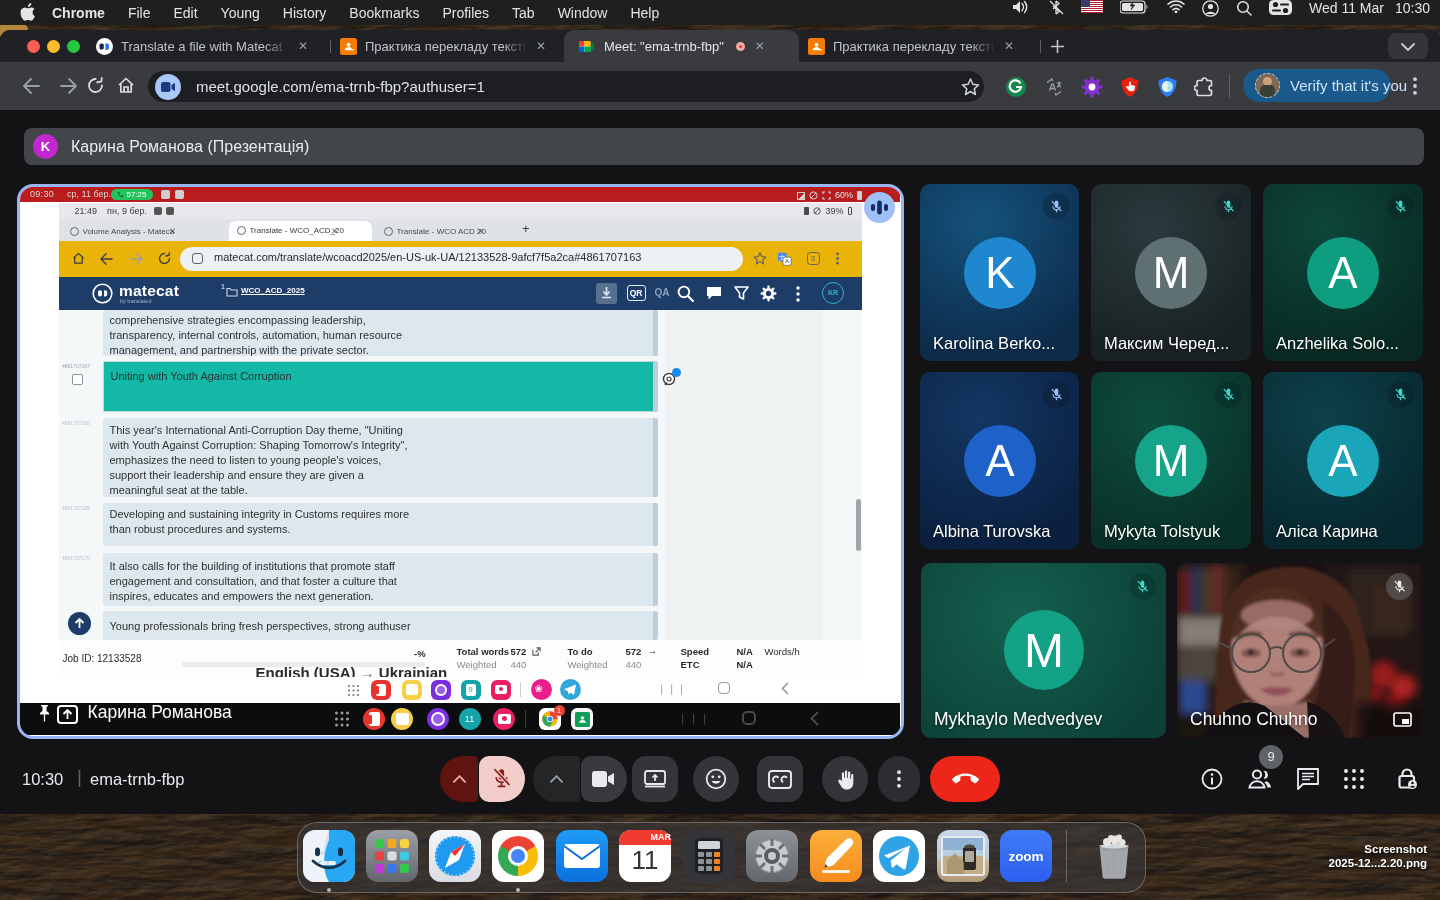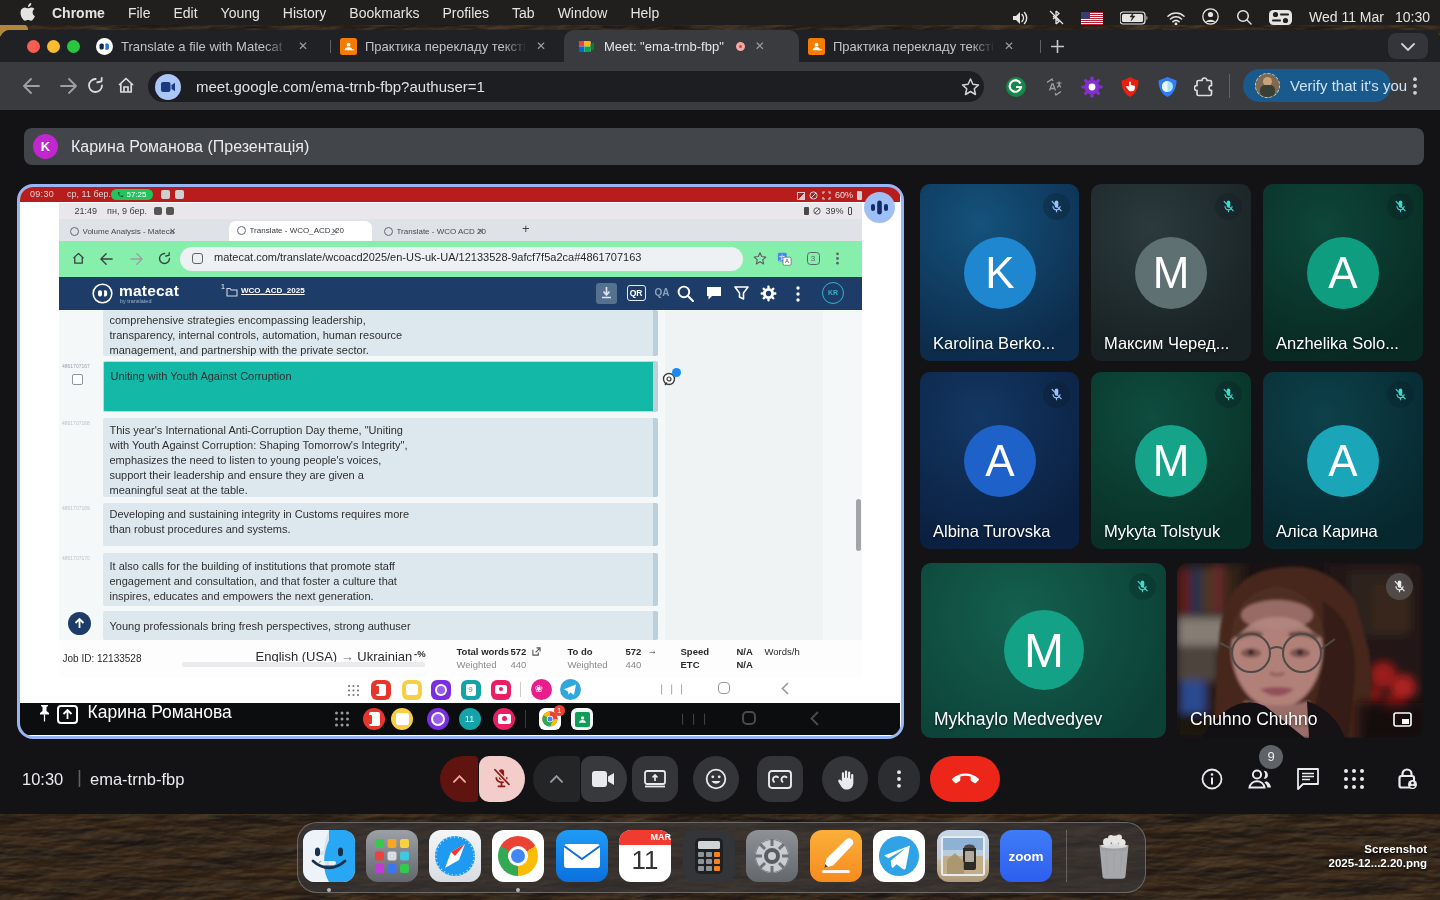--- a/index.html
+++ b/index.html
@@ -62,21 +62,21 @@
 <span class="mi" style="font-weight:bold;margin-left:6px">Chrome</span>
 <span class="mi">File</span>
       <span class="mi">Edit</span>
       <span class="mi">Young</span>
       <span class="mi">History</span>
       <span class="mi">Bookmarks</span>
       <span class="mi">Profiles</span>
       <span class="mi">Tab</span>
       <span class="mi">Window</span>
       <span class="mi">Help</span>
-<div style="position:absolute;right:10px;top:0;height:25px;display:flex;align-items:flex-end;gap:17px">
+<div style="position:absolute;right:10px;top:0;height:25px;display:flex;align-items:flex-start;gap:17px">
 <svg width="19" height="14" viewBox="0 0 19 14">
           <path fill="#e6e4e2" d="M0 5h3l4-4v12l-4-4H0z"></path>
           <path d="M9 3.5a5 5 0 010 7M11.5 1.5a8 8 0 010 11" stroke="#e6e4e2" stroke-width="1.5" fill="none" stroke-linecap="round"></path>
         </svg>
 <svg width="15" height="15" viewBox="0 0 15 15">
           <path d="M7 1v13M7 1l3 2.5L4 9M7 14l3-2.5L4 6" stroke="#e6e4e2" stroke-width="1.3" fill="none"></path>
           <path d="M1 1l13 13" stroke="#e6e4e2" stroke-width="1.3"></path>
         </svg>
 <svg width="22" height="13" viewBox="0 0 22 13">
           <rect width="22" height="13" fill="#fff"></rect>
@@ -312,21 +312,21 @@
                 <span style="margin-left:-18.5px;color:#5f6368">✕</span>
   </div>
   <div style="position:absolute;left:320px;top:3px;width:142px;height:19px;display:flex;align-items:center;font-size:8.5px;color:#454b50">
    <span style="width:9px;height:9px;border:1.5px solid #5c6a75;border-radius:50%;margin:0 4px 0 5px"></span>
                 <span style="white-space:nowrap;overflow:hidden;width:98px;font-size:8px">Translate - WCO ACD 20</span>
                 <span style="margin-left:-17.5px;color:#5f6368">✕</span>
   </div>
   <span style="position:absolute;left:463.5px;top:2px;color:#444;font-size:13px">+</span>
  </div>
 
- <div style="position:absolute;left:0;top:38px;width:803px;height:36px;background:#86efac">
+ <div style="position:absolute;left:0;top:38px;width:803px;height:36px;background:#eab308">
   <svg width="13" height="13" viewBox="0 0 18 17" style="position:absolute;left:13.5px;top:11px">
                 <path d="M2 8L9 1.5 16 8M3.8 6.8V15h10.4V6.8" stroke="#3c4043" stroke-width="1.8" fill="none" stroke-linejoin="round"></path>
               </svg>
   <svg width="13" height="12" viewBox="0 0 17 16" style="position:absolute;left:41.5px;top:12px">
                 <path d="M8 1L1 8l7 7M1.5 8H16" stroke="#3c4043" stroke-width="1.8" fill="none" stroke-linecap="round"></path>
               </svg>
   <svg width="13" height="12" viewBox="0 0 17 16" style="position:absolute;left:71.5px;top:12px">
                 <path d="M9 1l7 7-7 7M15.5 8H1" stroke="#9aa0a6" stroke-width="1.8" fill="none" stroke-linecap="round"></path>
               </svg>
   <svg width="13" height="13" viewBox="0 0 17 17" style="position:absolute;left:99.5px;top:11px">
@@ -428,21 +428,21 @@
   <svg width="15" height="15" viewBox="0 0 15 15" style="position:absolute;left:603.5px;top:62px">
                 <circle cx="7" cy="7" r="5.5" fill="#fff" stroke="#3b3b3b" stroke-width="1.4"></circle>
                 <path d="M3 13l2-2.5" stroke="#3b3b3b" stroke-width="1.4"></path>
                 <circle cx="7" cy="7" r="2" fill="none" stroke="#3b3b3b" stroke-width="1.2"></circle>
               </svg>
     <span style="position:absolute;left:613.5px;top:58px;width:9px;height:9px;border-radius:50%;background:#1a8af0"></span>
  </div>
 
  <div style="position:absolute;left:0;top:437px;width:803px;height:37px;background:#fdfdfd;font-size:9.5px;color:#2a2a2a">
   <span style="position:absolute;left:4px;top:13px;font-size:10px">Job ID: 12133528</span>
-  <span style="position:absolute;left:197px;top:9px;font-weight:normal;font-size:13px">English (USA) <span style="color:#777">→</span> Ukrainian</span>
+  <span style="position:absolute;left:197px;top:24px;font-weight:bold;font-size:15px">English (USA) <span style="color:#777">→</span> Ukrainian</span>
   <div style="position:absolute;left:123px;top:22px;width:243px;height:5px;background:#ebebed;border-radius:2px"></div>
   <span style="position:absolute;left:355.5px;top:8px;font-weight:bold">-%</span>
   <span style="position:absolute;left:398px;top:6px;font-weight:bold">Total words</span>
   <span style="position:absolute;left:398px;top:19px;color:#8a8a8a">Weighted</span>
   <span style="position:absolute;left:452px;top:6px;font-weight:bold">572</span>
   <svg width="9" height="9" viewBox="0 0 10 10" style="position:absolute;left:473.5px;top:7px">
                 <path d="M1 3v6h6V6M5 1h4v4M9 1L4 6" stroke="#555" stroke-width="1.2" fill="none"></path>
               </svg>
   <span style="position:absolute;left:452px;top:19px;color:#8a8a8a">440</span>
   <span style="position:absolute;left:509px;top:6px;font-weight:bold">To do</span>

